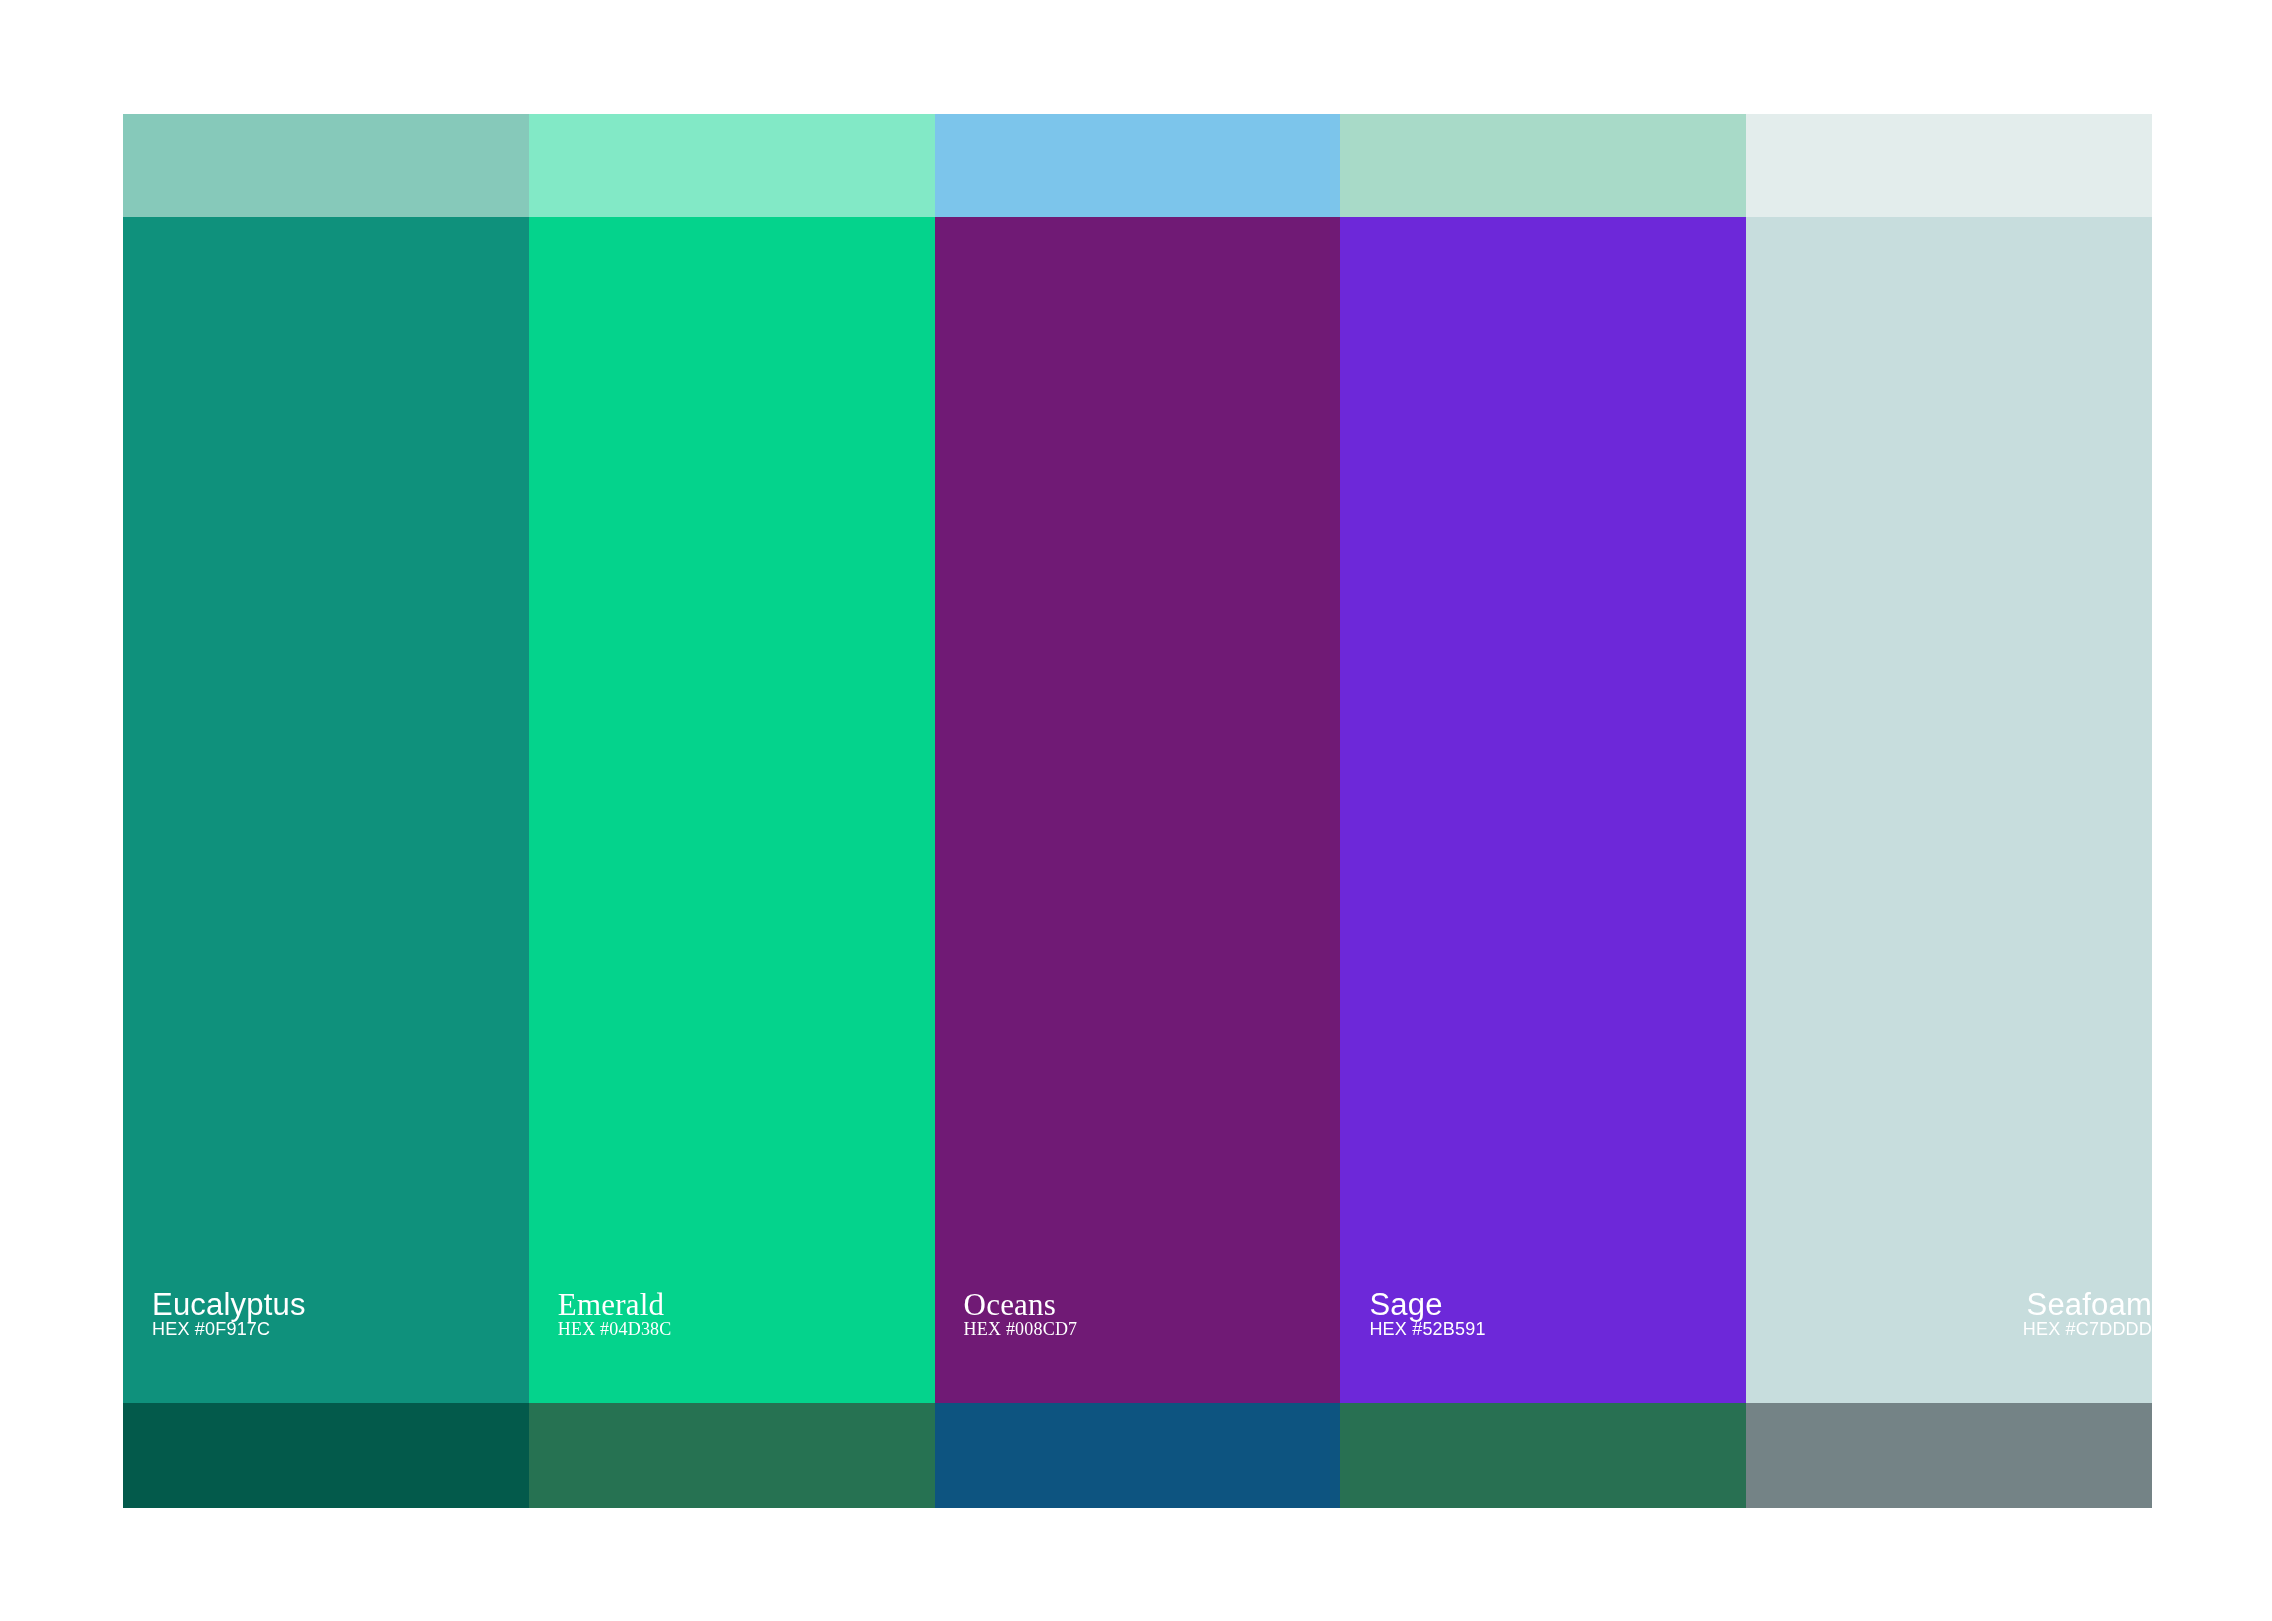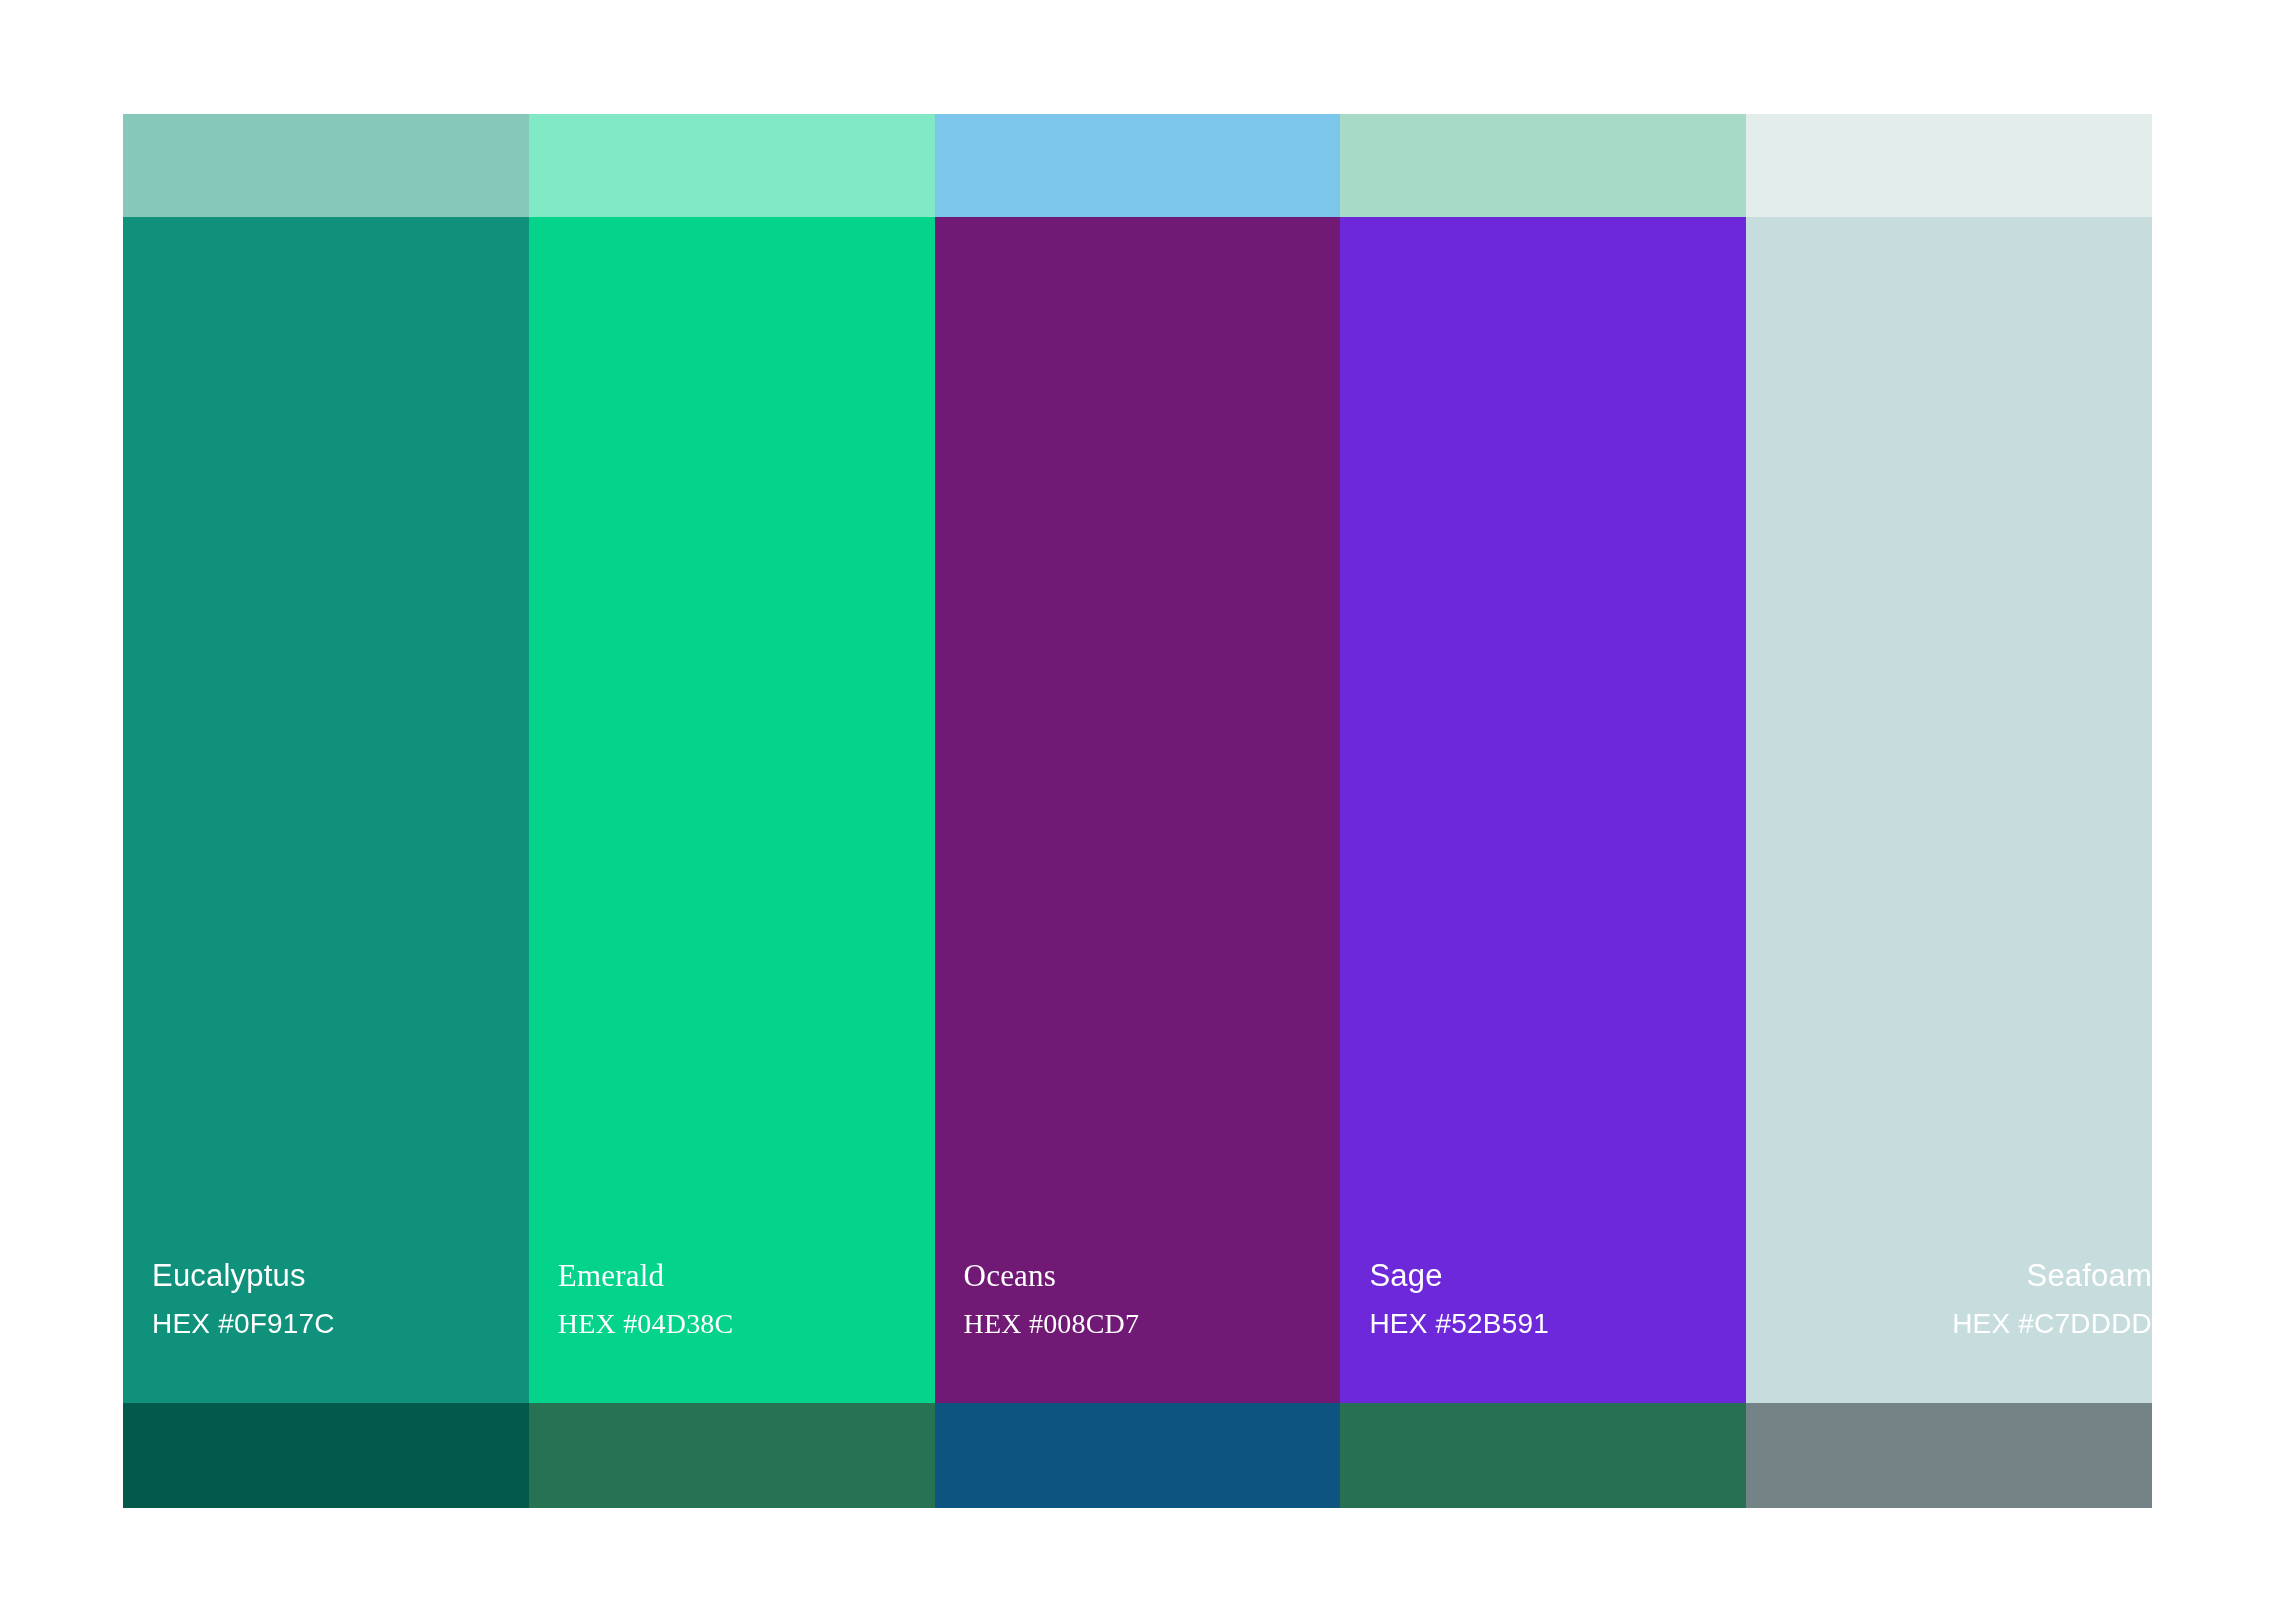--- a/index.html
+++ b/index.html
@@ -59,24 +59,23 @@
     color: #ffffff;
     font-size: 31px;
     line-height: 1.0;
     font-weight: 400;
     letter-spacing: 0.2px;
     white-space: nowrap;
   }
 
   .swatch-hex {
     color: #ffffff;
-    font-size: 28px;
+    font-size: 18px;
     line-height: 1.0;
     font-weight: 400;
-    margin-top: 19px;
     letter-spacing: 0.2px;
     white-space: nowrap;
   }
 </style>
 </head>
 <body>
 
 <div id="palette-board">
     <div class="swatch-column">
       <div class="tint-band" style="background-color: rgb(134, 201, 186);"></div>

